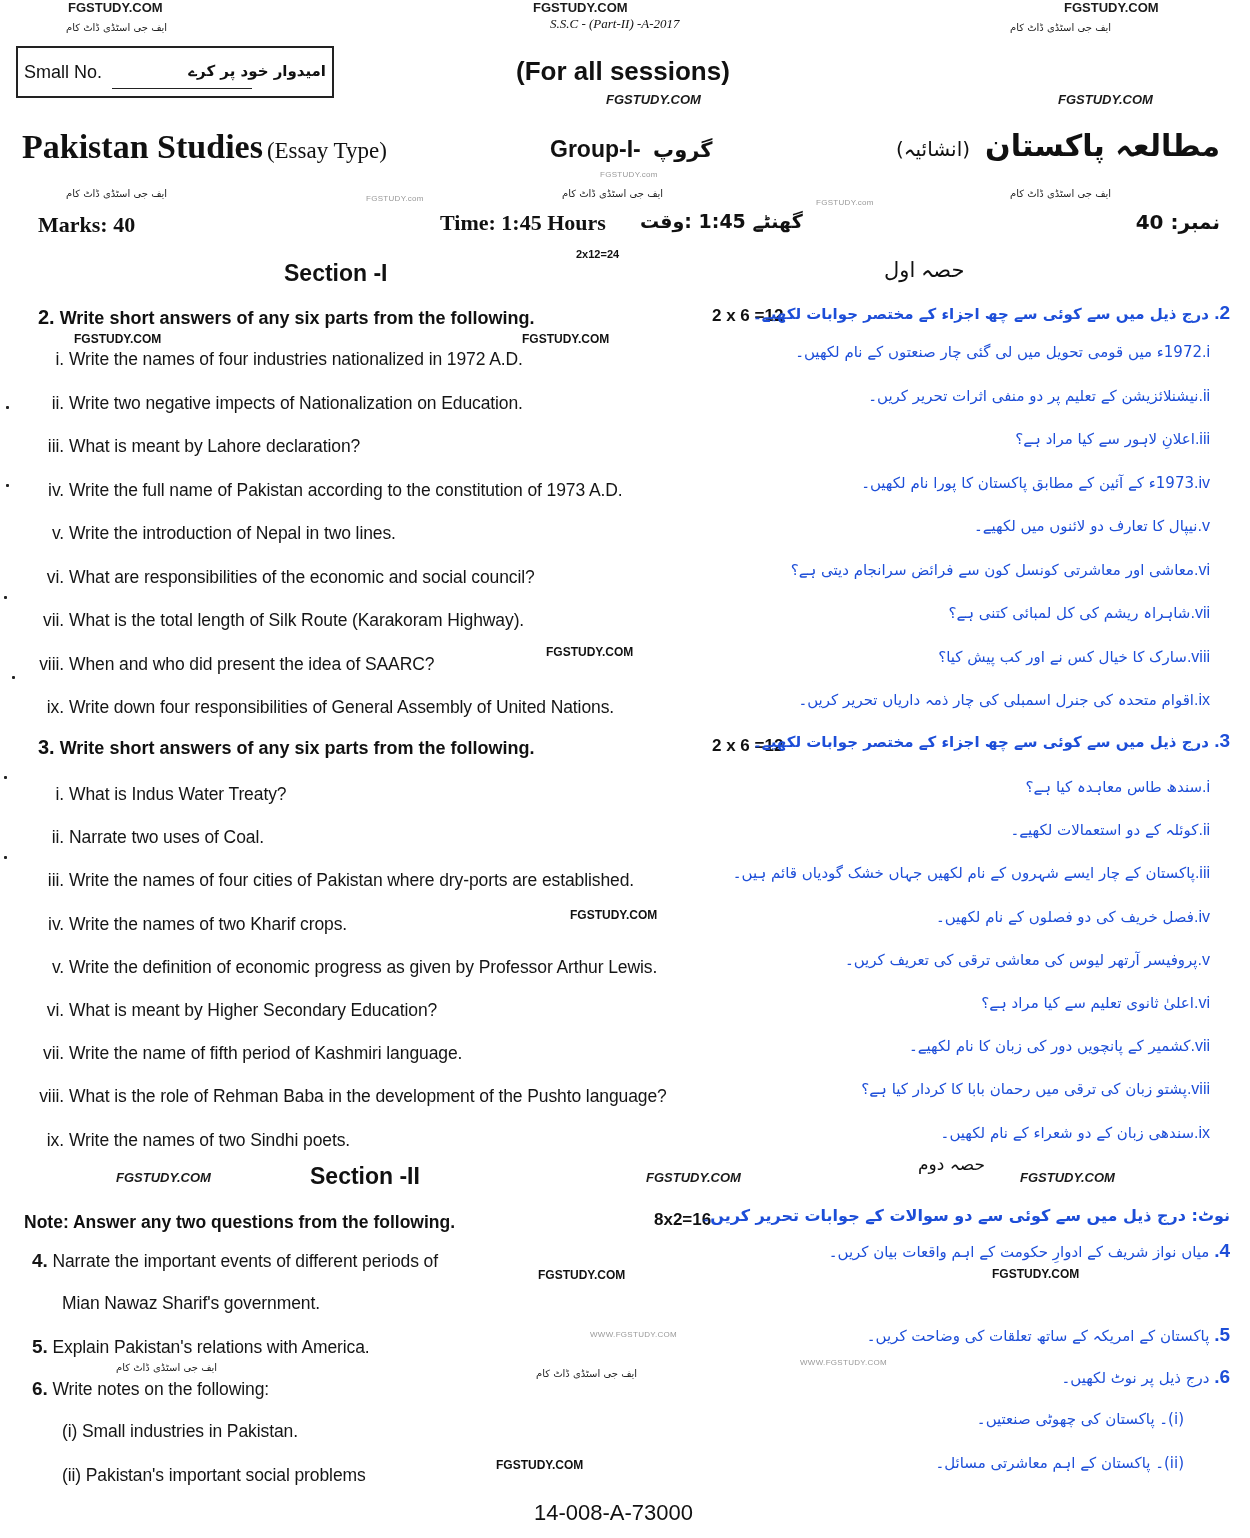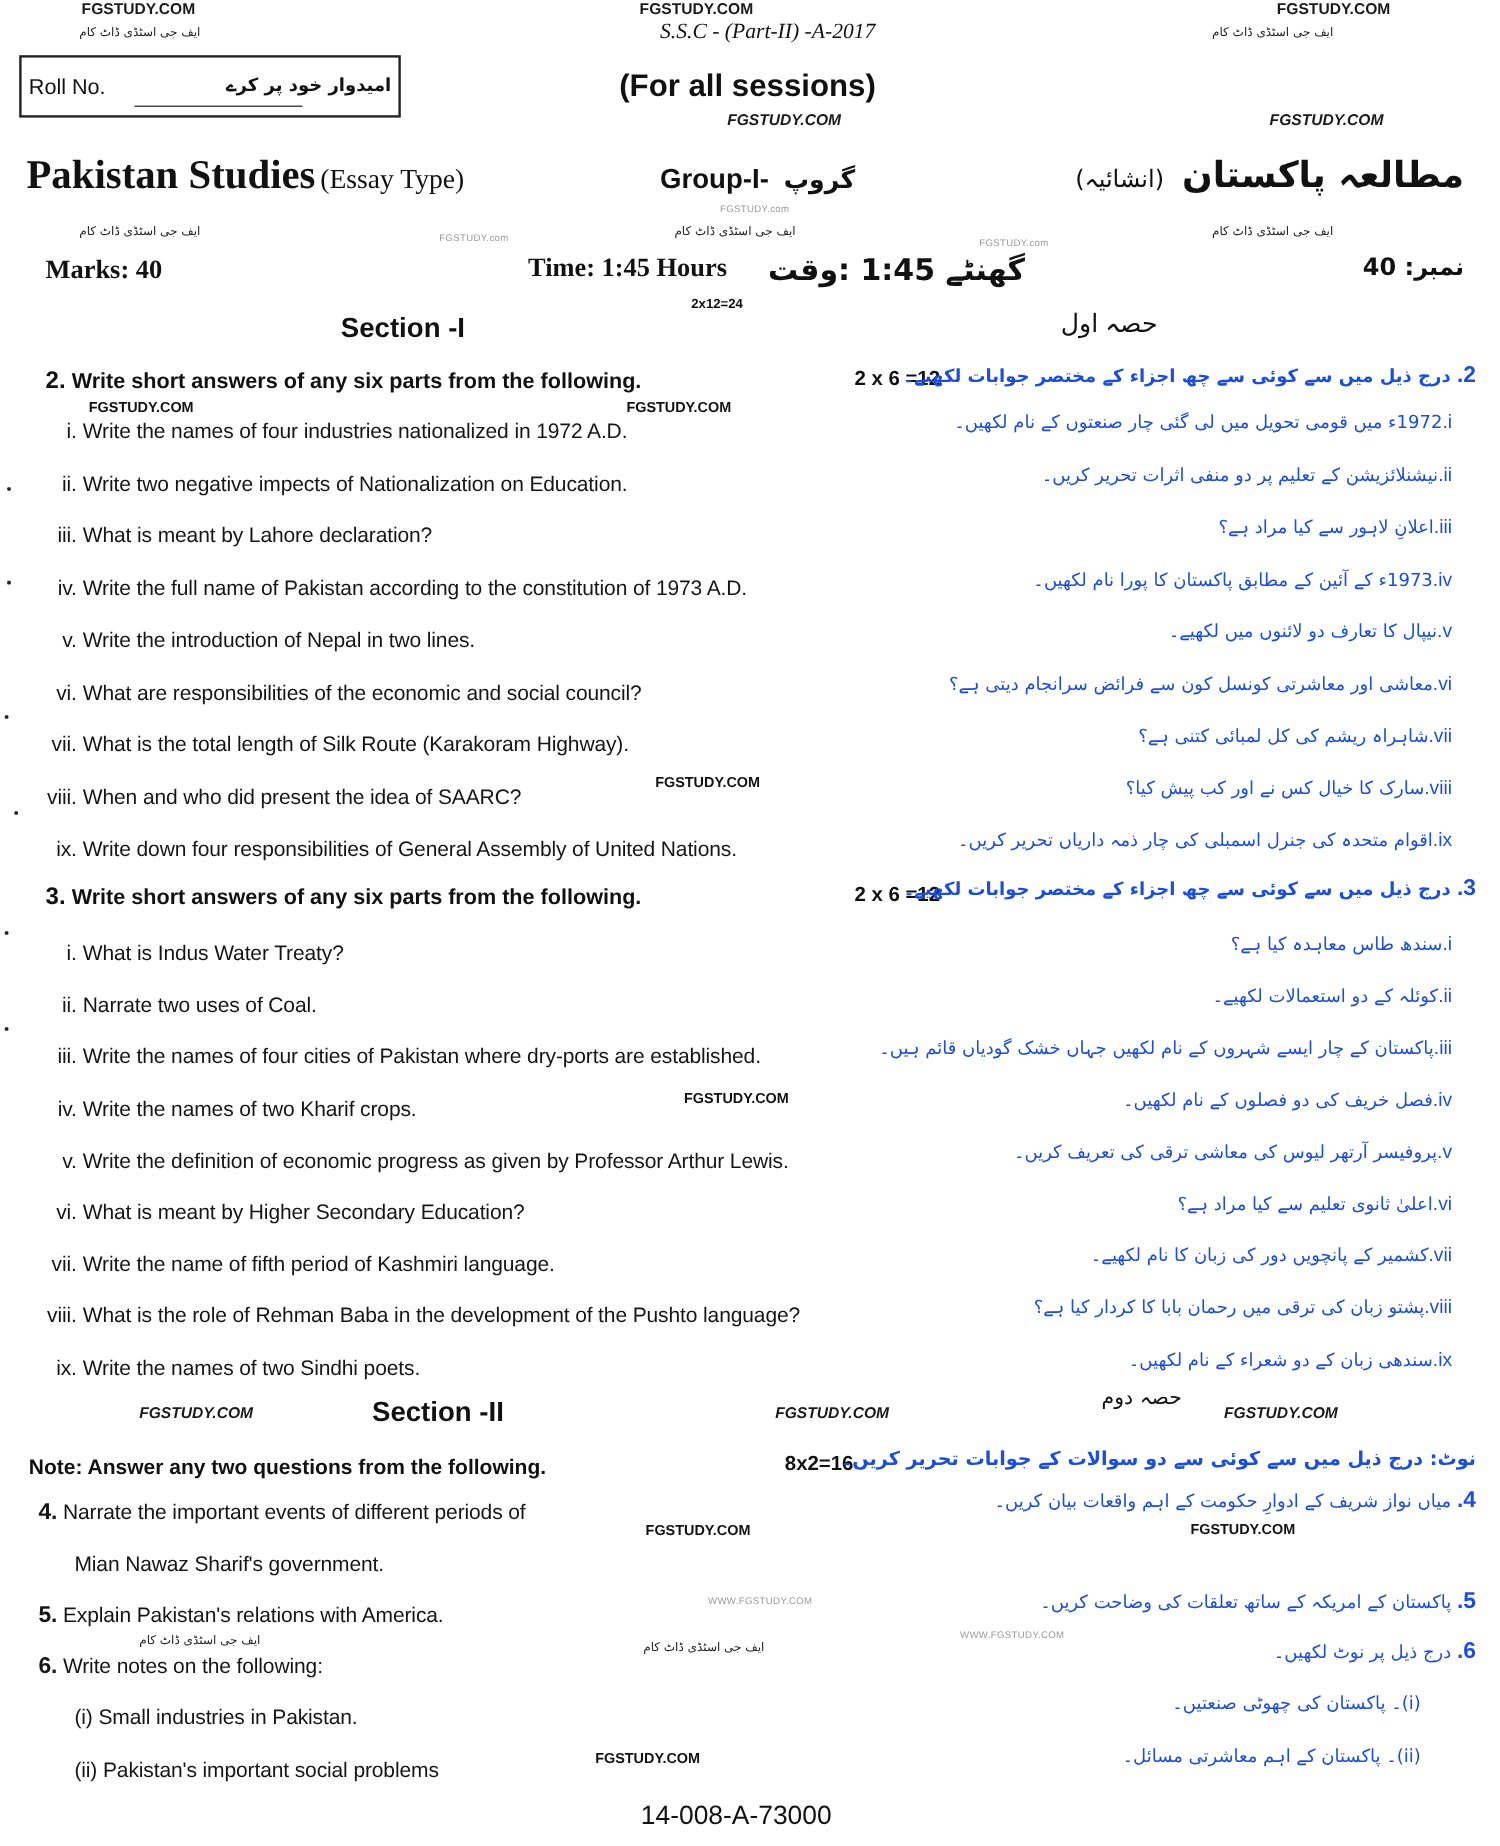--- a/index.html
+++ b/index.html
@@ -22,27 +22,27 @@
   .section-title { font-family: "Liberation Sans", sans-serif; font-weight: bold; font-size: 23px; }
   .dot { position: absolute; width: 3px; height: 3px; background: #222; border-radius: 1px; }
 </style>
 </head>
 <body>
 
 <div class="abs wm-bold" style="left:68px;top:0px;">FGSTUDY.COM</div>
 <div class="abs urdu-small" style="left:66px;top:22px;">ایف جی اسٹڈی ڈاٹ کام</div>
 
 <div class="abs wm-bold" style="left:533px;top:0px;">FGSTUDY.COM</div>
-<div class="abs serif" style="left:550px;top:16px;font-style:italic;font-size:18px;">S.S.C - (Part-II) -A-2017</div>
+<div class="abs serif" style="left:550px;top:16px;font-style:italic;font-size:13px;">S.S.C - (Part-II) -A-2017</div>
 
 <div class="abs wm-bold" style="left:1064px;top:0px;">FGSTUDY.COM</div>
 <div class="abs urdu-small" style="left:1010px;top:22px;">ایف جی اسٹڈی ڈاٹ کام</div>
 
 <div class="roll-box">
-  <div class="abs" style="left:6px;top:14px;font-size:18px;">Roll No.</div>
+  <div class="abs" style="left:6px;top:14px;font-size:18px;">Small No.</div>
   <div class="roll-line"></div>
   <div class="abs" style="right:6px;top:14px;font-family:'DejaVu Sans',sans-serif;font-size:15px;font-weight:bold;direction:rtl;">امیدوار خود پر کرے</div>
 </div>
 
 <div class="abs" style="left:516px;top:56px;font-weight:bold;font-size:26px;">(For all sessions)</div>
 <div class="abs wm-ital" style="left:606px;top:92px;">FGSTUDY.COM</div>
 <div class="abs wm-ital" style="left:1058px;top:92px;">FGSTUDY.COM</div>
 
 <div class="abs serif" style="left:22px;top:128px;">
   <span style="font-weight:bold;font-size:34px;">Pakistan Studies</span>
@@ -61,21 +61,21 @@
 </div>
 
 <div class="abs urdu-small" style="left:66px;top:188px;">ایف جی اسٹڈی ڈاٹ کام</div>
 <div class="abs wm-faint" style="left:366px;top:194px;">FGSTUDY.com</div>
 <div class="abs urdu-small" style="left:562px;top:188px;">ایف جی اسٹڈی ڈاٹ کام</div>
 <div class="abs wm-faint" style="left:816px;top:198px;">FGSTUDY.com</div>
 <div class="abs urdu-small" style="left:1010px;top:188px;">ایف جی اسٹڈی ڈاٹ کام</div>
 
 <div class="abs serif" style="left:38px;top:212px;font-weight:bold;font-size:22px;">Marks: 40</div>
 <div class="abs serif" style="left:440px;top:210px;font-weight:bold;font-size:22px;">Time: 1:45 Hours</div>
-<div class="abs" style="left:640px;top:210px;font-family:'DejaVu Sans',sans-serif;font-weight:bold;font-size:25px;direction:rtl;text-align:center;">گھنٹے 1:45 :وقت</div>
+<div class="abs" style="left:640px;top:210px;font-family:'DejaVu Sans',sans-serif;font-weight:bold;font-size:19px;direction:rtl;text-align:center;">گھنٹے 1:45 :وقت</div>
 <div class="abs" style="right:30px;top:210px;font-family:'DejaVu Sans',sans-serif;font-weight:bold;font-size:20px;direction:rtl;">نمبر: 40</div>
 
 <div class="abs section-title" style="left:284px;top:260px;">Section -I</div>
 <div class="abs" style="left:576px;top:248px;font-size:11px;font-weight:bold;">2x12=24</div>
 <div class="abs" style="left:884px;top:258px;font-family:Liberation Sans, sans-serif;font-size:21px;direction:rtl;">حصہ اول</div>
 
 <div class="abs qhead" style="left:38px;top:306px;">
   <span style="font-size:20px;">2.</span>
   <span>Write short answers of any six parts from the following.</span>
 </div>

